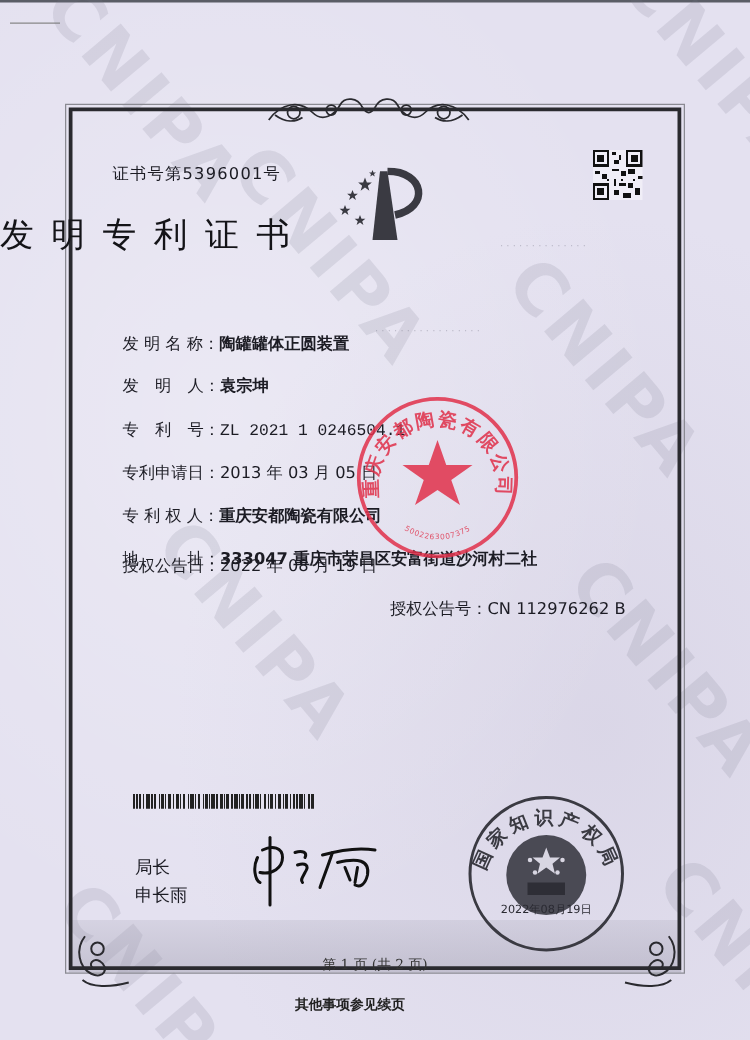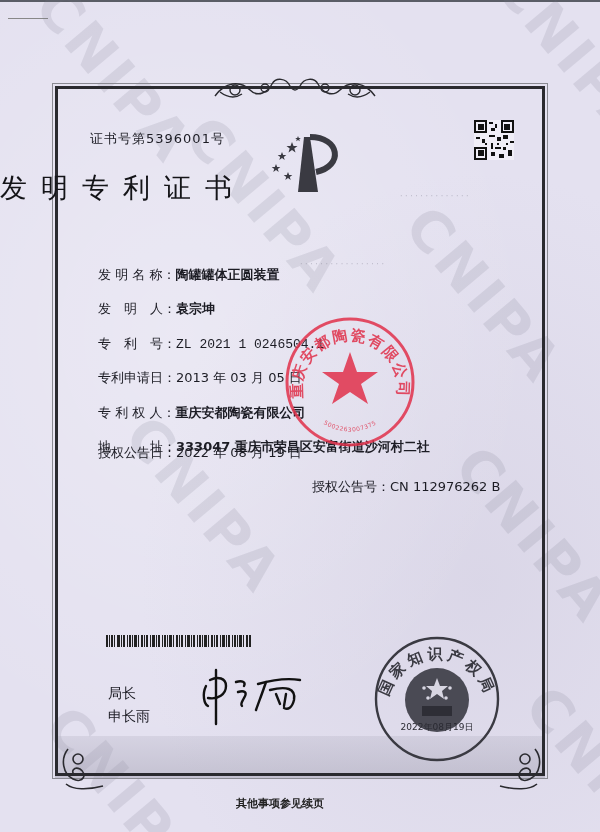--- a/index.html
+++ b/index.html
@@ -288,14 +288,15 @@
         <circle cx="56" cy="64" r="1.8"></circle>
         <circle cx="74" cy="64" r="1.8"></circle>
     </g>
     <rect x="50" y="72" width="30" height="10" fill="#2e2e36"></rect>
     <text font-family="DejaVu Sans, sans-serif" font-size="15" font-weight="bold" fill="#3a3a42" letter-spacing="4">
       <textPath href="#officeArc" startOffset="50%" text-anchor="middle">国家知识产权局</textPath>
     </text>
     <text x="65" y="96" text-anchor="middle" font-family="DejaVu Sans, sans-serif" font-size="9" fill="#2a2a32">2022年08月19日</text>
   </svg>
 
+  <div class="pagenum">第 1 页 (共 2 页)</div>
   <div class="footer-note">其他事项参见续页</div>
 </div>
 
 </body></html>

